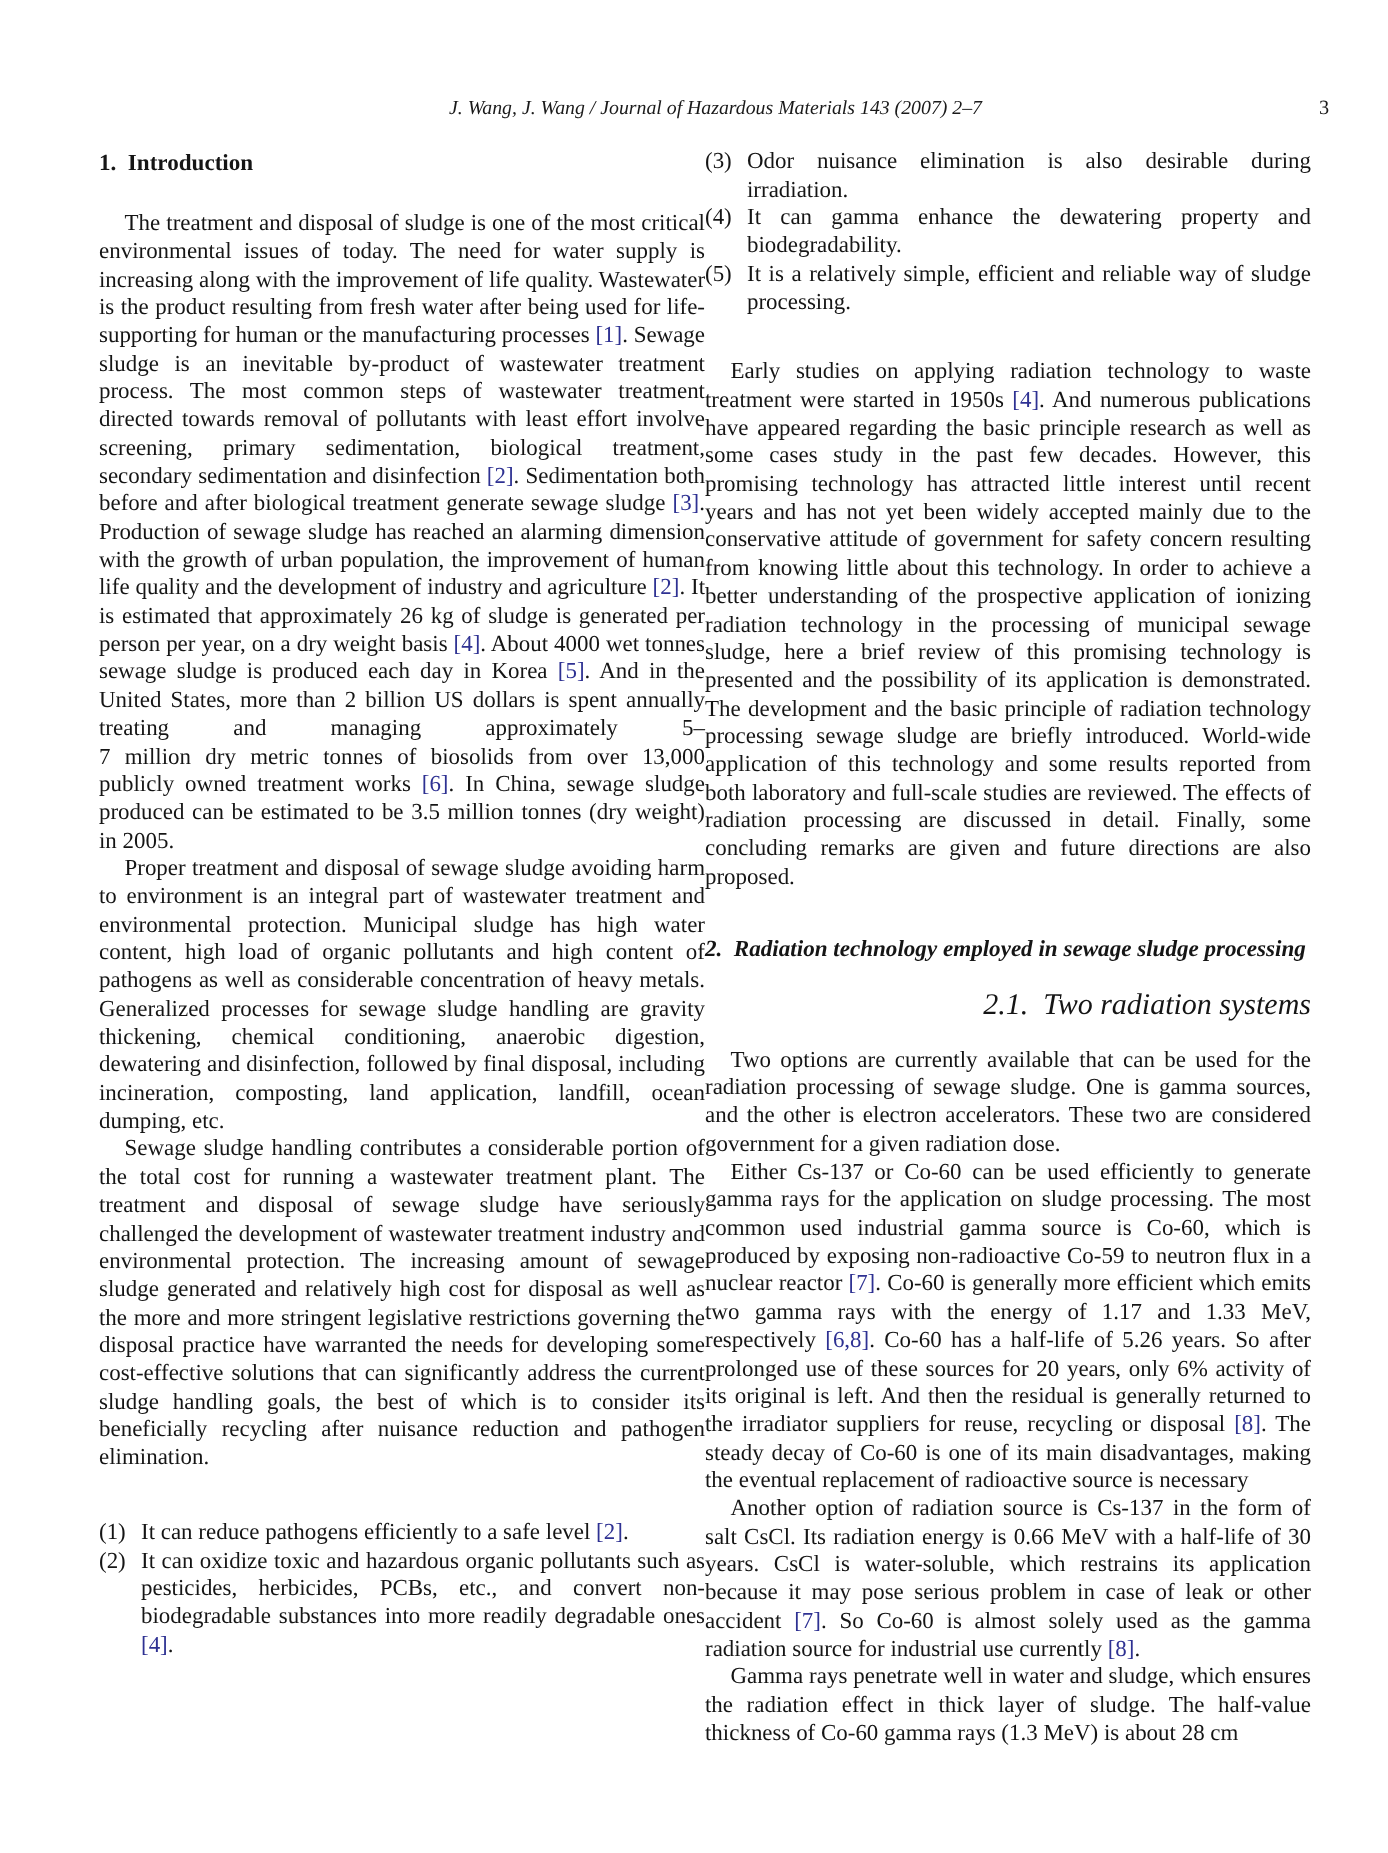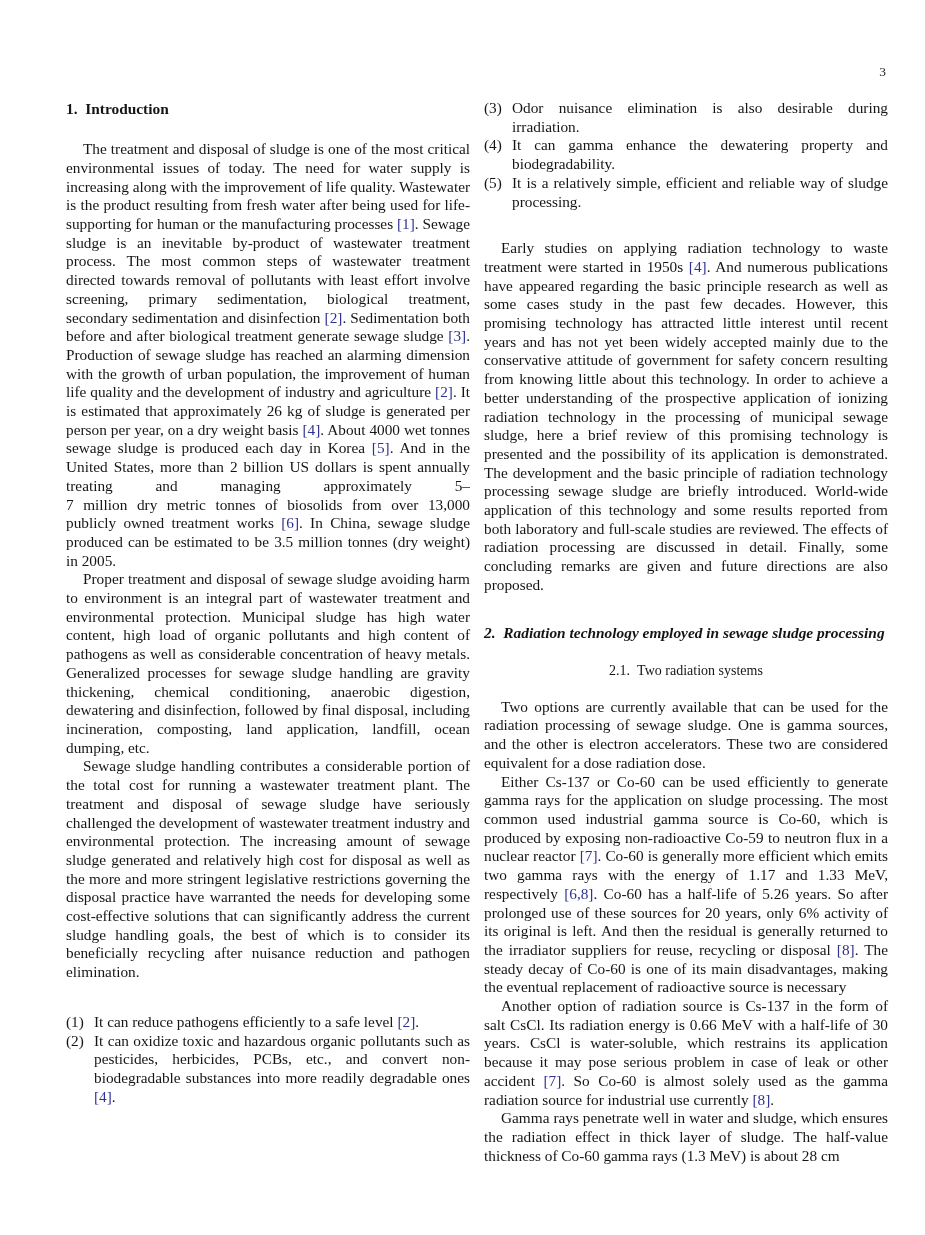--- a/index.html
+++ b/index.html
@@ -27,63 +27,64 @@
   .page-number {
     position: absolute;
     right: 2px; top: 0;
     font-style: normal;
     font-size: 13.5px;
   }
   .columns {
     position: absolute;
     top: 99px; left: 66px; width: 822px;
     display: flex;
-    gap: 14px;
   }
   .col { width: 404px; }
   .para {
     margin: 0;
     text-align: justify;
     font-size: 15.3px;
     line-height: 18.7px;
   }
   .indent { text-indent: 17px; font-family: Liberation Serif, serif; }
   .sec-heading {
     font-size: 15.4px;
     font-weight: bold;
     line-height: 19.2px;
     margin: 0 0 22px 0;
     text-align: left;
   }
   .sec2 { margin-top: 28px; margin-bottom: 19px; font-style: italic; }
   .subsec-heading {
-    font-size: 14px;
+    font-size: 20px;
+    font-style: italic;
     font-weight: normal;
     line-height: 19px;
     margin: 0 0 18px 0;
-    text-align: center;
+    text-align: right;
   }
   .num-list { font-size: 15.3px; line-height: 18.7px; }
   .left-list { margin-top: 31px; }
   .list-item {
     position: relative;
     padding-left: 28px;
     text-align: justify;
     margin: 0;
   }
   .marker { position: absolute; left: 0; top: 0; }
   .gap-top { margin-top: 28px; }
   .cite { text-decoration: none; cursor: pointer; }
 </style>
 </head>
 <body>
 
 <div class="page">
 
   <div class="running-header">
+    <span>J. Wang, J. Wang / Journal of Hazardous Materials 143 (2007) 2–7</span>
     <span class="page-number">3</span>
   </div>
 
   <div class="columns">
 
     <div class="col">
       <h2 class="sec-heading">1.&nbsp;&nbsp;Introduction</h2>
       <p class="para indent">The treatment and disposal of sludge is one of the most critical environmental issues of today. The need for water supply is increasing along with the improvement of life quality. Wastewater is the product resulting from fresh water after being used for life-supporting for human or the manufacturing processes <span class="cite" style="color: rgb(46, 49, 146);">[1]</span>. Sewage sludge is an inevitable by-product of wastewater treatment process. The most common steps of wastewater treatment directed towards removal of pollutants with least effort involve screening, primary sedimentation, biological treatment, secondary sedimentation and disinfection <span class="cite" style="color: rgb(46, 49, 146);">[2]</span>. Sedimentation both before and after biological treatment generate sewage sludge <span class="cite" style="color: rgb(46, 49, 146);">[3]</span>. Production of sewage sludge has reached an alarming dimension with the growth of urban population, the improvement of human life quality and the development of industry and agriculture <span class="cite" style="color: rgb(46, 49, 146);">[2]</span>. It is estimated that approximately 26&nbsp;kg of sludge is generated per person per year, on a dry weight basis <span class="cite" style="color: rgb(46, 49, 146);">[4]</span>. About 4000&nbsp;wet&nbsp;tonnes sewage sludge is produced each day in Korea <span class="cite" style="color: rgb(46, 49, 146);">[5]</span>. And in the United States, more than 2 billion US dollars is spent annually treating and managing approximately 5–7&nbsp;million&nbsp;dry&nbsp;metric&nbsp;tonnes of biosolids from over 13,000 publicly owned treatment works <span class="cite" style="color: rgb(46, 49, 146);">[6]</span>. In China, sewage sludge produced can be estimated to be 3.5&nbsp;million&nbsp;tonnes (dry weight) in 2005.</p>
       <p class="para indent">Proper treatment and disposal of sewage sludge avoiding harm to environment is an integral part of wastewater treatment and environmental protection. Municipal sludge has high water content, high load of organic pollutants and high content of pathogens as well as considerable concentration of heavy metals. Generalized processes for sewage sludge handling are gravity thickening, chemical conditioning, anaerobic digestion, dewatering and disinfection, followed by final disposal, including incineration, composting, land application, landfill, ocean dumping, etc.</p>
       <p class="para indent">Sewage sludge handling contributes a considerable portion of the total cost for running a wastewater treatment plant. The treatment and disposal of sewage sludge have seriously challenged the development of wastewater treatment industry and environmental protection. The increasing amount of sewage sludge generated and relatively high cost for disposal as well as the more and more stringent legislative restrictions governing the disposal practice have warranted the needs for developing some cost-effective solutions that can significantly address the current sludge handling goals, the best of which is to consider its beneficially recycling after nuisance reduction and pathogen elimination.</p>
@@ -114,20 +115,20 @@
           <span class="marker">(5)</span>
           <span>It is a relatively simple, efficient and reliable way of sludge processing.</span>
         </div>
       </div>
 
       <p class="para indent gap-top">Early studies on applying radiation technology to waste treatment were started in 1950s <span class="cite" style="color: rgb(46, 49, 146);">[4]</span>. And numerous publications have appeared regarding the basic principle research as well as some cases study in the past few decades. However, this promising technology has attracted little interest until recent years and has not yet been widely accepted mainly due to the conservative attitude of government for safety concern resulting from knowing little about this technology. In order to achieve a better understanding of the prospective application of ionizing radiation technology in the processing of municipal sewage sludge, here a brief review of this promising technology is presented and the possibility of its application is demonstrated. The development and the basic principle of radiation technology processing sewage sludge are briefly introduced. World-wide application of this technology and some results reported from both laboratory and full-scale studies are reviewed. The effects of radiation processing are discussed in detail. Finally, some concluding remarks are given and future directions are also proposed.</p>
 
       <h2 class="sec-heading sec2">2.&nbsp;&nbsp;Radiation technology employed in sewage sludge processing</h2>
       <h3 class="subsec-heading">2.1.&nbsp;&nbsp;Two radiation systems</h3>
 
-      <p class="para indent">Two options are currently available that can be used for the radiation processing of sewage sludge. One is gamma sources, and the other is electron accelerators. These two are considered equivalent for a dose radiation dose.</p>
+      <p class="para indent">Two options are currently available that can be used for the radiation processing of sewage sludge. One is gamma sources, and the other is electron accelerators. These two are considered government for a given radiation dose.</p>
       <p class="para indent">Either Cs-137 or Co-60 can be used efficiently to generate gamma rays for the application on sludge processing. The most common used industrial gamma source is Co-60, which is produced by exposing non-radioactive Co-59 to neutron flux in a nuclear reactor <span class="cite" style="color: rgb(46, 49, 146);">[7]</span>. Co-60 is generally more efficient which emits two gamma rays with the energy of 1.17 and 1.33&nbsp;MeV, respectively <span class="cite" style="color: rgb(46, 49, 146);">[6,8]</span>. Co-60 has a half-life of 5.26 years. So after prolonged use of these sources for 20 years, only 6% activity of its original is left. And then the residual is generally returned to the irradiator suppliers for reuse, recycling or disposal <span class="cite" style="color: rgb(46, 49, 146);">[8]</span>. The steady decay of Co-60 is one of its main disadvantages, making the eventual replacement of radioactive source is necessary</p>
       <p class="para indent">Another option of radiation source is Cs-137 in the form of salt CsCl. Its radiation energy is 0.66&nbsp;MeV with a half-life of 30 years. CsCl is water-soluble, which restrains its application because it may pose serious problem in case of leak or other accident <span class="cite" style="color: rgb(46, 49, 146);">[7]</span>. So Co-60 is almost solely used as the gamma radiation source for industrial use currently <span class="cite" style="color: rgb(46, 49, 146);">[8]</span>.</p>
       <p class="para indent">Gamma rays penetrate well in water and sludge, which ensures the radiation effect in thick layer of sludge. The half-value thickness of Co-60 gamma rays (1.3&nbsp;MeV) is about 28&nbsp;cm</p>
     </div>
 
   </div>
 </div>
 
 </body></html>

